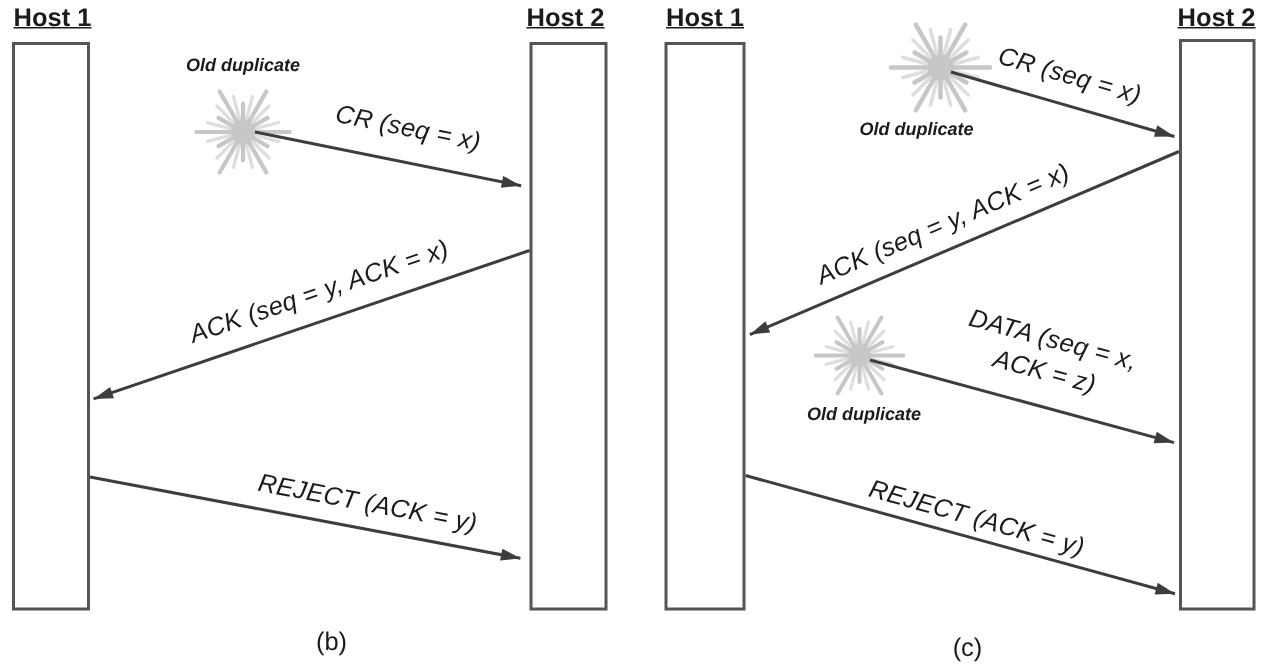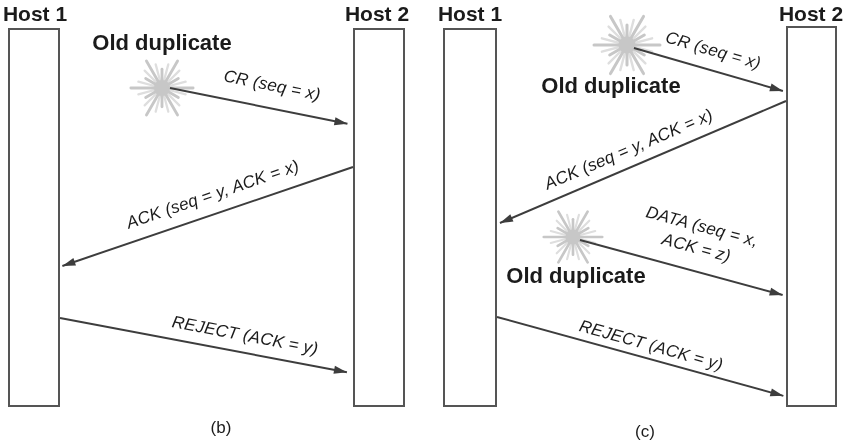--- a/index.html
+++ b/index.html
@@ -14,28 +14,30 @@
   .stage{position:absolute;inset:0;}
   .host-bar{
     position:absolute;
     box-sizing:border-box;
     border:2px solid var(--bar-border,#555);
     background:#fff;
   }
   .host-label{
     position:absolute;
     transform:translateX(-50%);
-    font-size:21px;font-weight:700;
-    white-space:nowrap;
+    font-size:17px;font-weight:700;
+    white-space:nowrap;
+    text-decoration:underline;
   }
   .plain-label{
     position:absolute;
     transform:translate(-50%,-50%);
-    font-size:22px;font-weight:600;
-    white-space:nowrap;
+    font-size:12px;font-weight:600;
+    white-space:nowrap;
+    font-style:italic;
   }
   .caption{
     position:absolute;
     transform:translate(-50%,-50%);
     font-size:17px;font-weight:500;
     white-space:nowrap;
   }
   .msg-label{
     position:absolute;
     font-size:17px;font-style:italic;font-weight:500;

